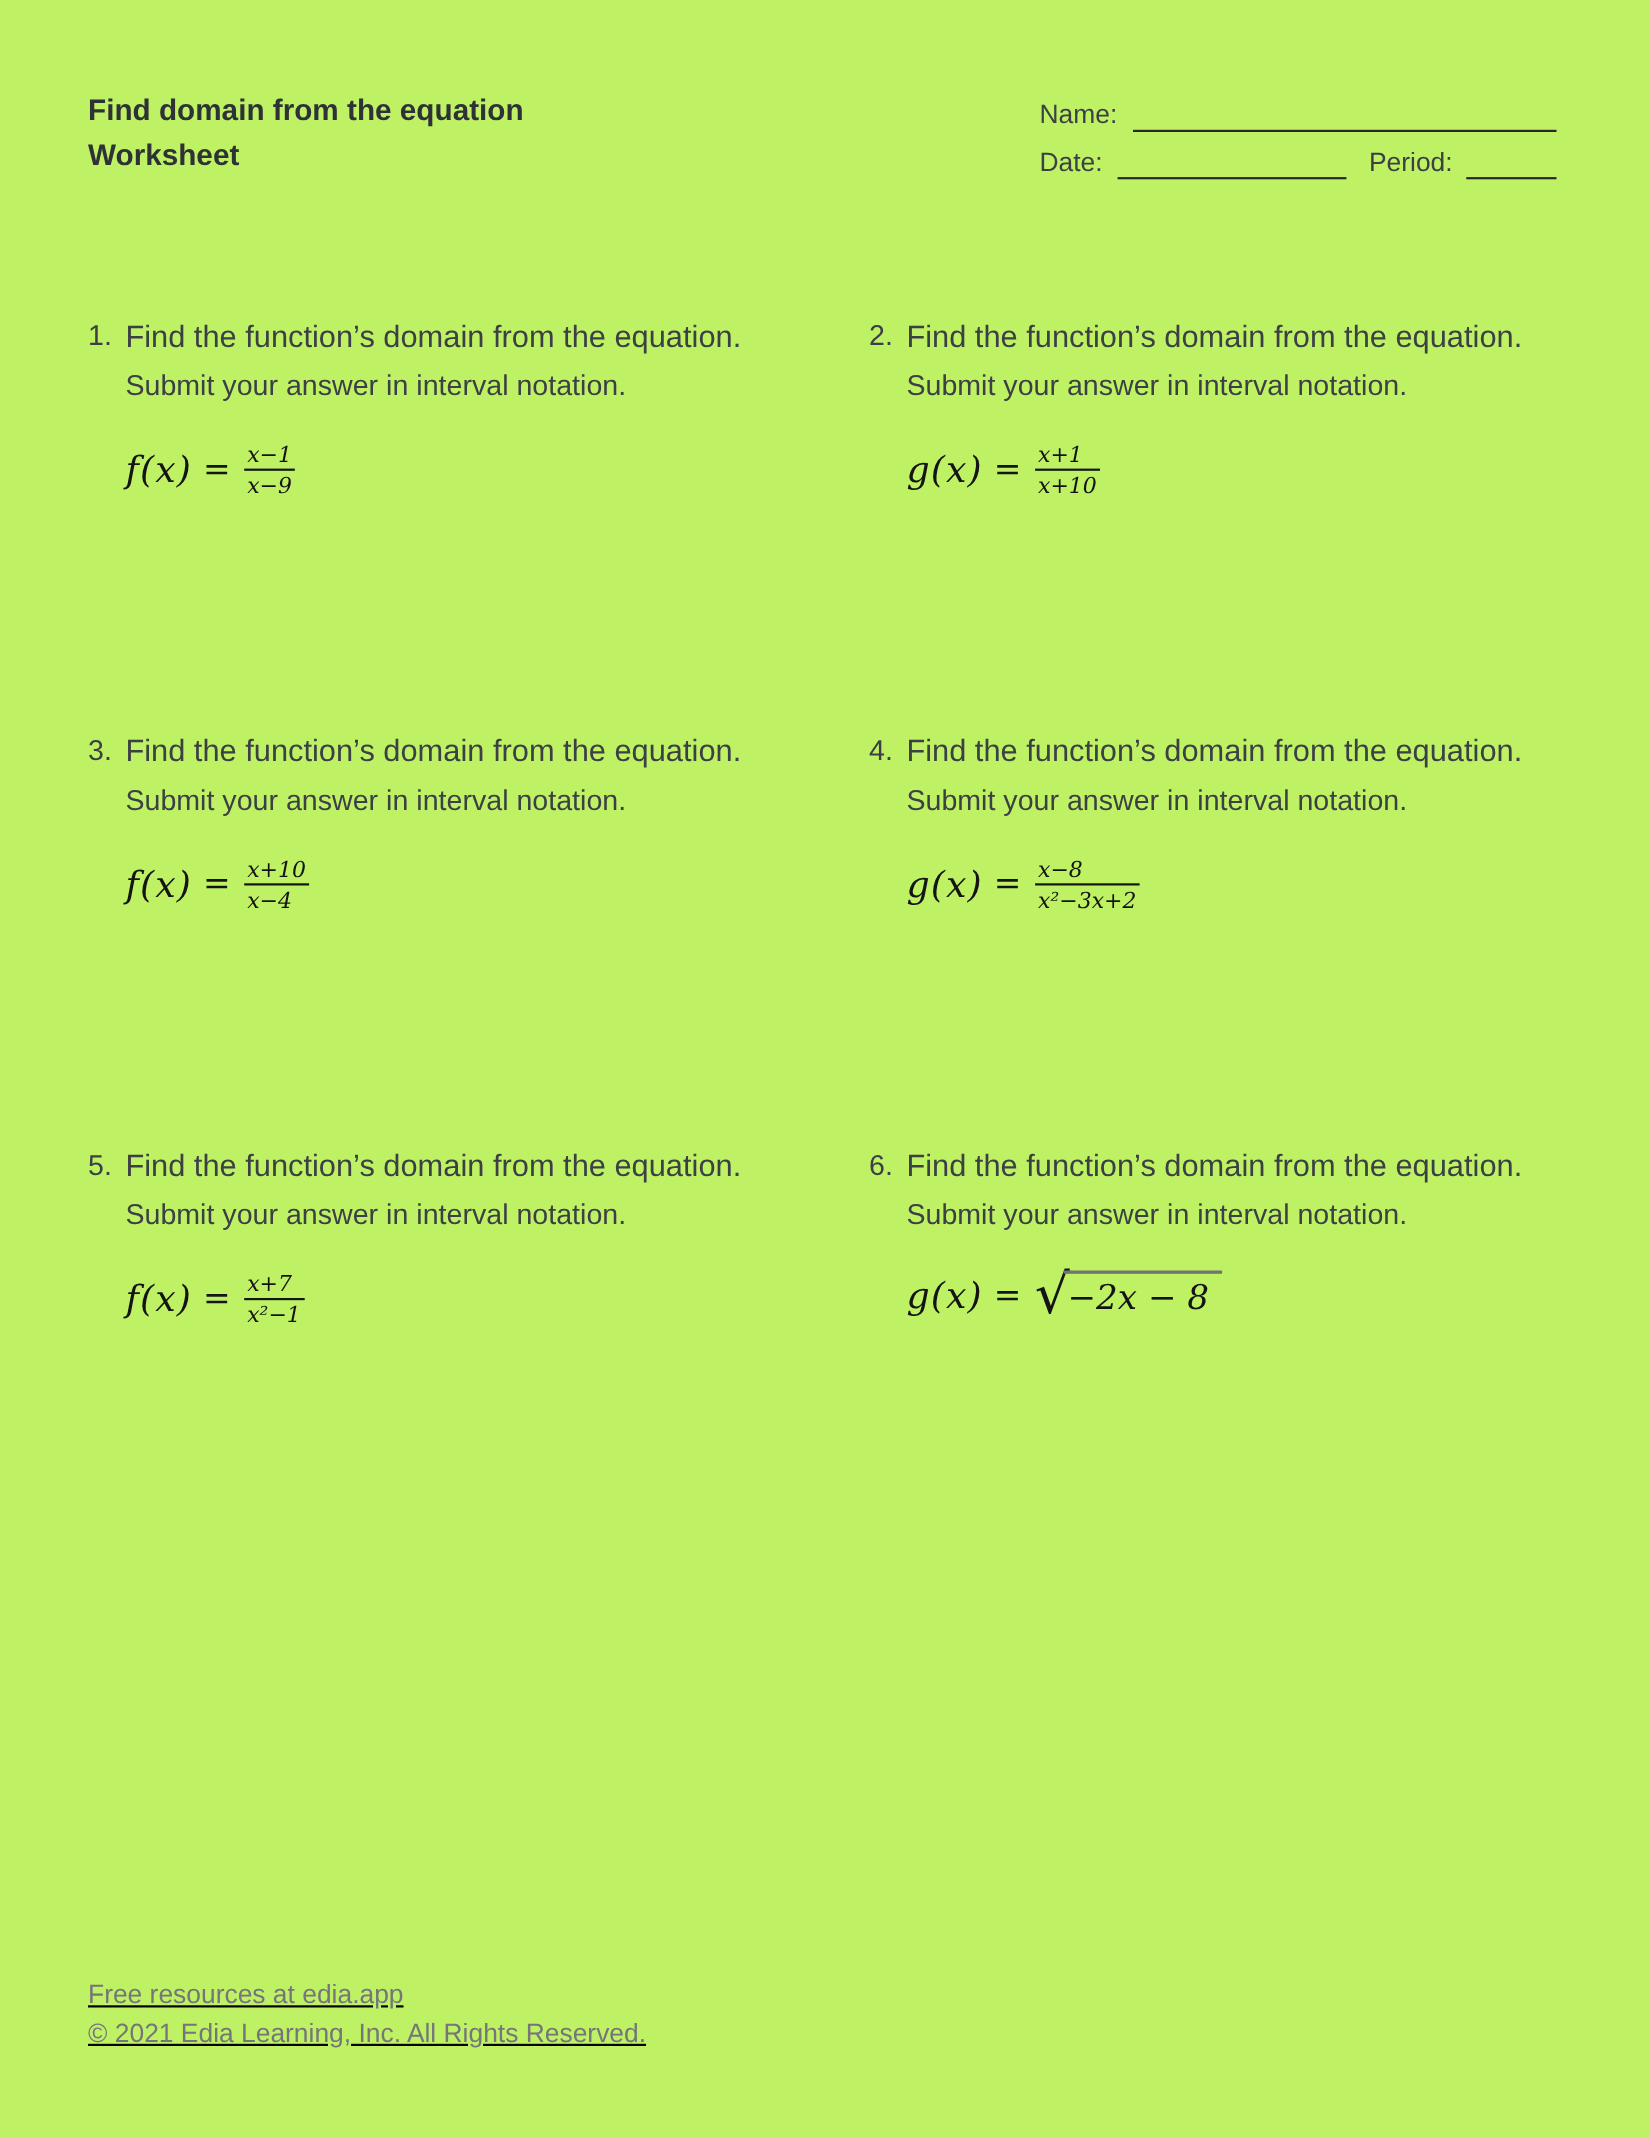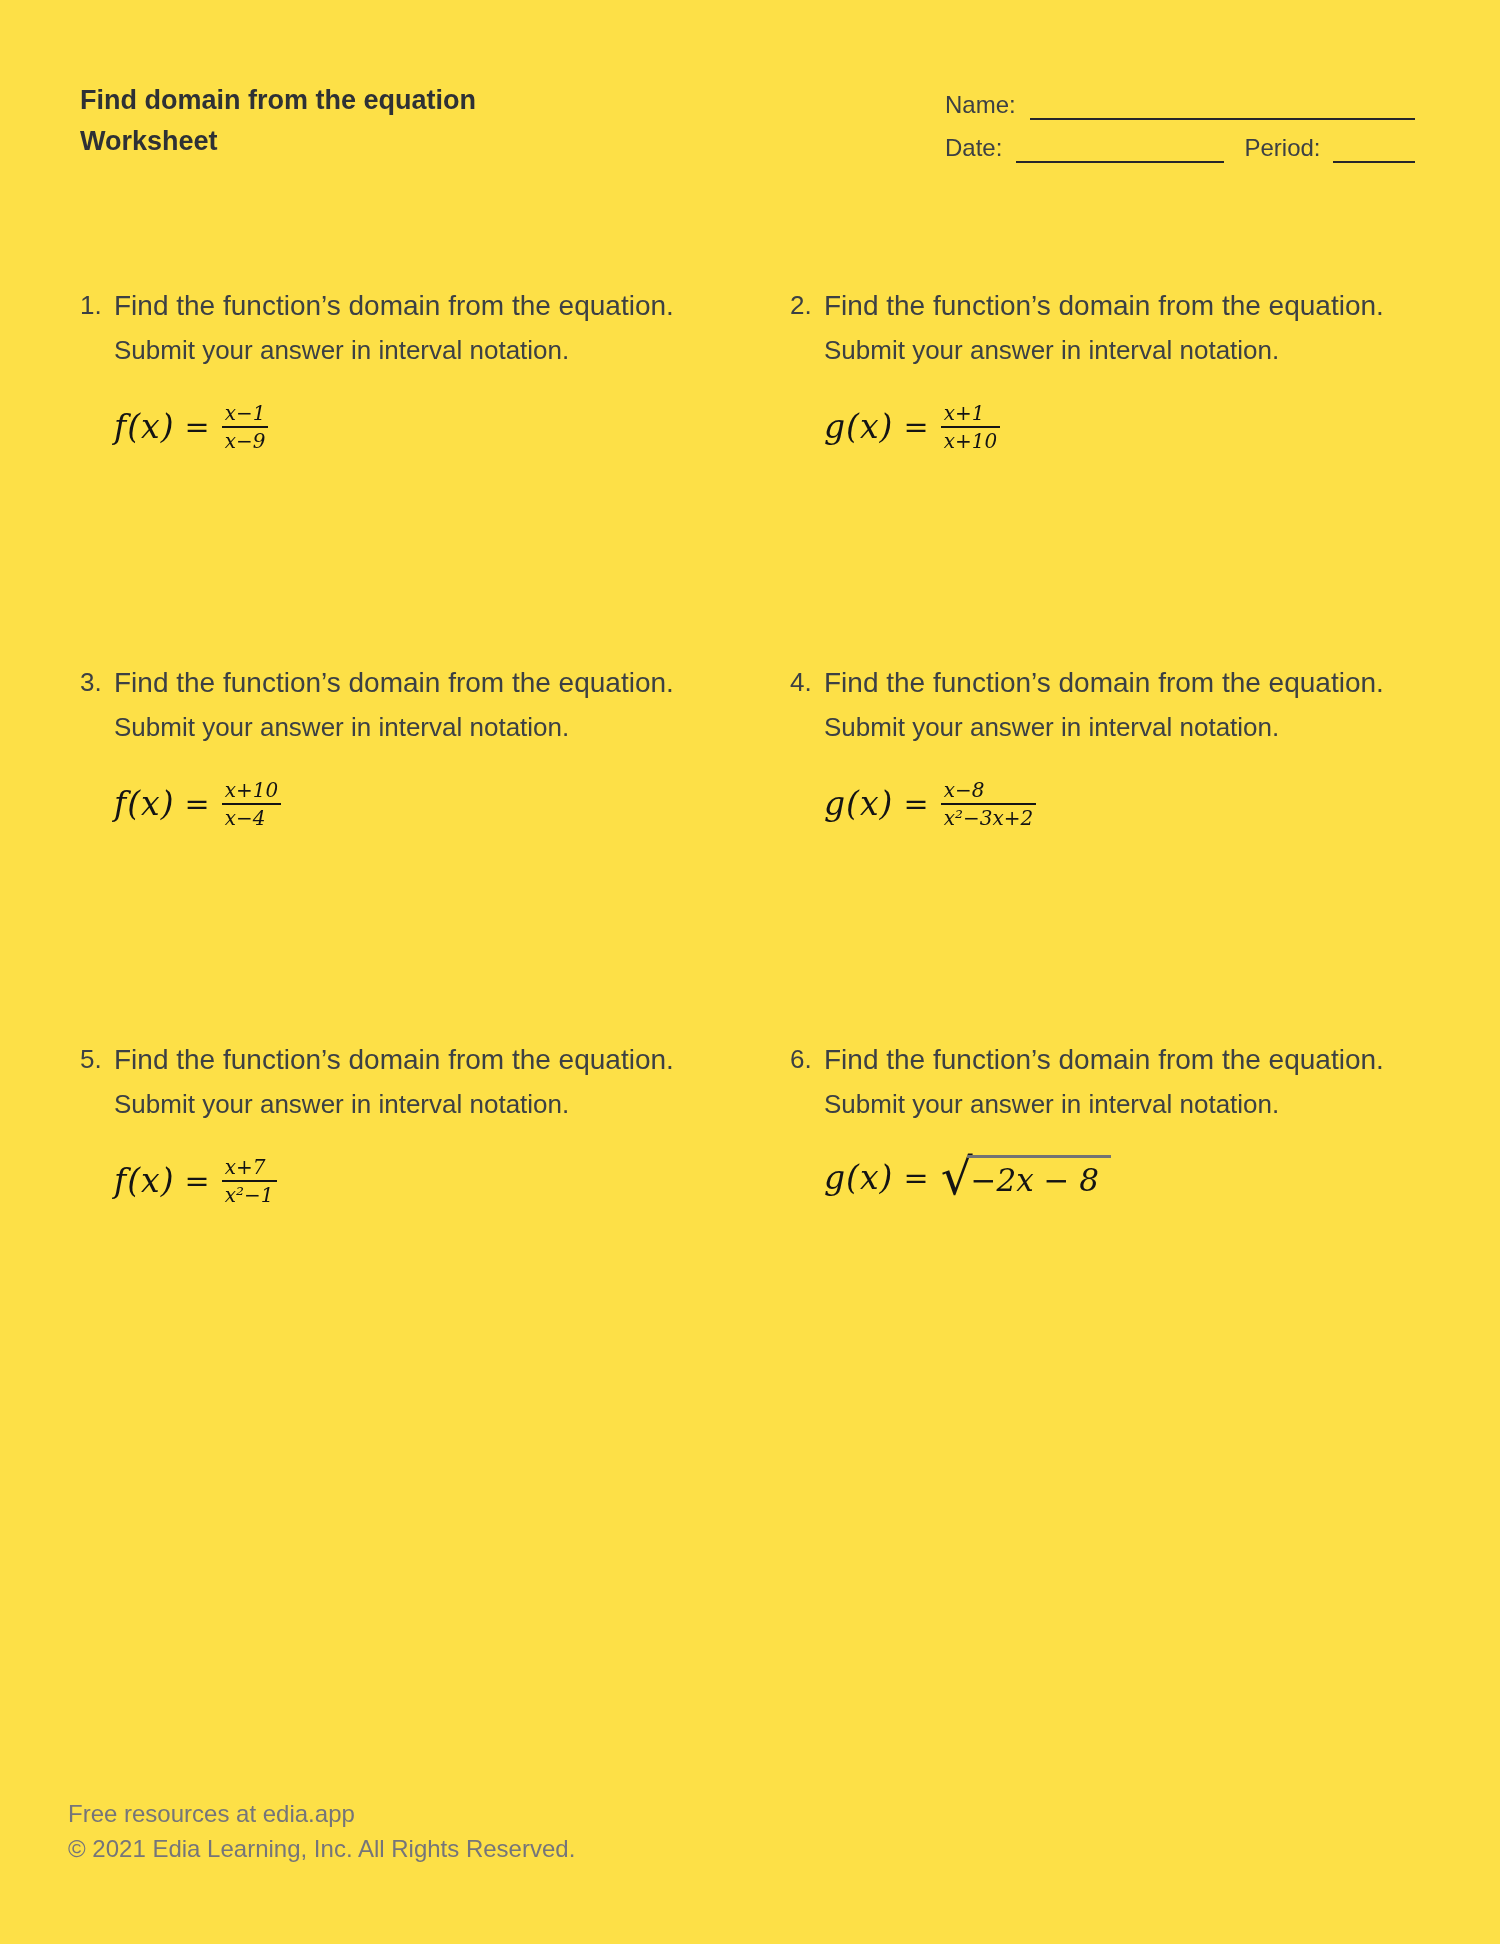--- a/index.html
+++ b/index.html
@@ -1,17 +1,17 @@
 <!DOCTYPE html>
 <html><head>
 <meta charset="utf-8">
 <style>
   * { margin:0; padding:0; box-sizing:border-box; }
   body { background:#ffffff; font-family:"Liberation Sans","DejaVu Sans",sans-serif; }
-  .page { position:relative; width:1500px; height:1944px; background:#fde047; overflow:hidden; }
+  .page { position:relative; width:1500px; height:1944px; background:#bef264; overflow:hidden; }
 
   
   .title-block { position:absolute; left:80px; top:80px; }
   .title-line { font-size:27px; font-weight:700; color:#2e3135; line-height:41px; }
 
   .fill-block { position:absolute; left:945px; top:90px; width:470px; }
   .fill-row { display:flex; align-items:flex-end; height:30px; margin-bottom:13px; }
   .fill-label { font-size:24px; color:#3c4044; line-height:30px; white-space:nowrap; }
   .fill-line { border-bottom:2px solid #26262b; height:24px; }
   .line-name { flex:1; margin-left:14px; }
@@ -33,21 +33,21 @@
   .eqsign { font-size:30px; margin:0 12px 0 10px; font-style:normal; }
   .frac { display:inline-flex; flex-direction:column; align-items:flex-start; font-size:20px; line-height:1.1; transform:translateY(1px); }
   .frac .num { padding:0 3px 2px 3px; }
   .frac .bar { height:2px; background:#141414; width:100%; }
   .frac .den { padding:2px 3px 0 3px; }
   .sqrt { display:inline-flex; align-items:flex-start; }
   .sqrt-sym { font-style:normal; font-size:50px; line-height:44px; }
   .radicand { border-top:3px solid #737373; font-size:31px; line-height:40px; padding:2px 12px 0 4px; margin-left:-6px; }
 
   
-  .footer { position:absolute; left:68px; top:1796px; }
+  .footer { position:absolute; left:80px; top:1796px;text-decoration:underline; }
   .footer-line { font-size:24px; color:#75757a; line-height:35px; }
 </style>
 </head>
 <body>
 
 <div class="page">
 
   <div class="title-block">
     <div class="title-line">Find domain from the equation</div>
     <div class="title-line">Worksheet</div>

